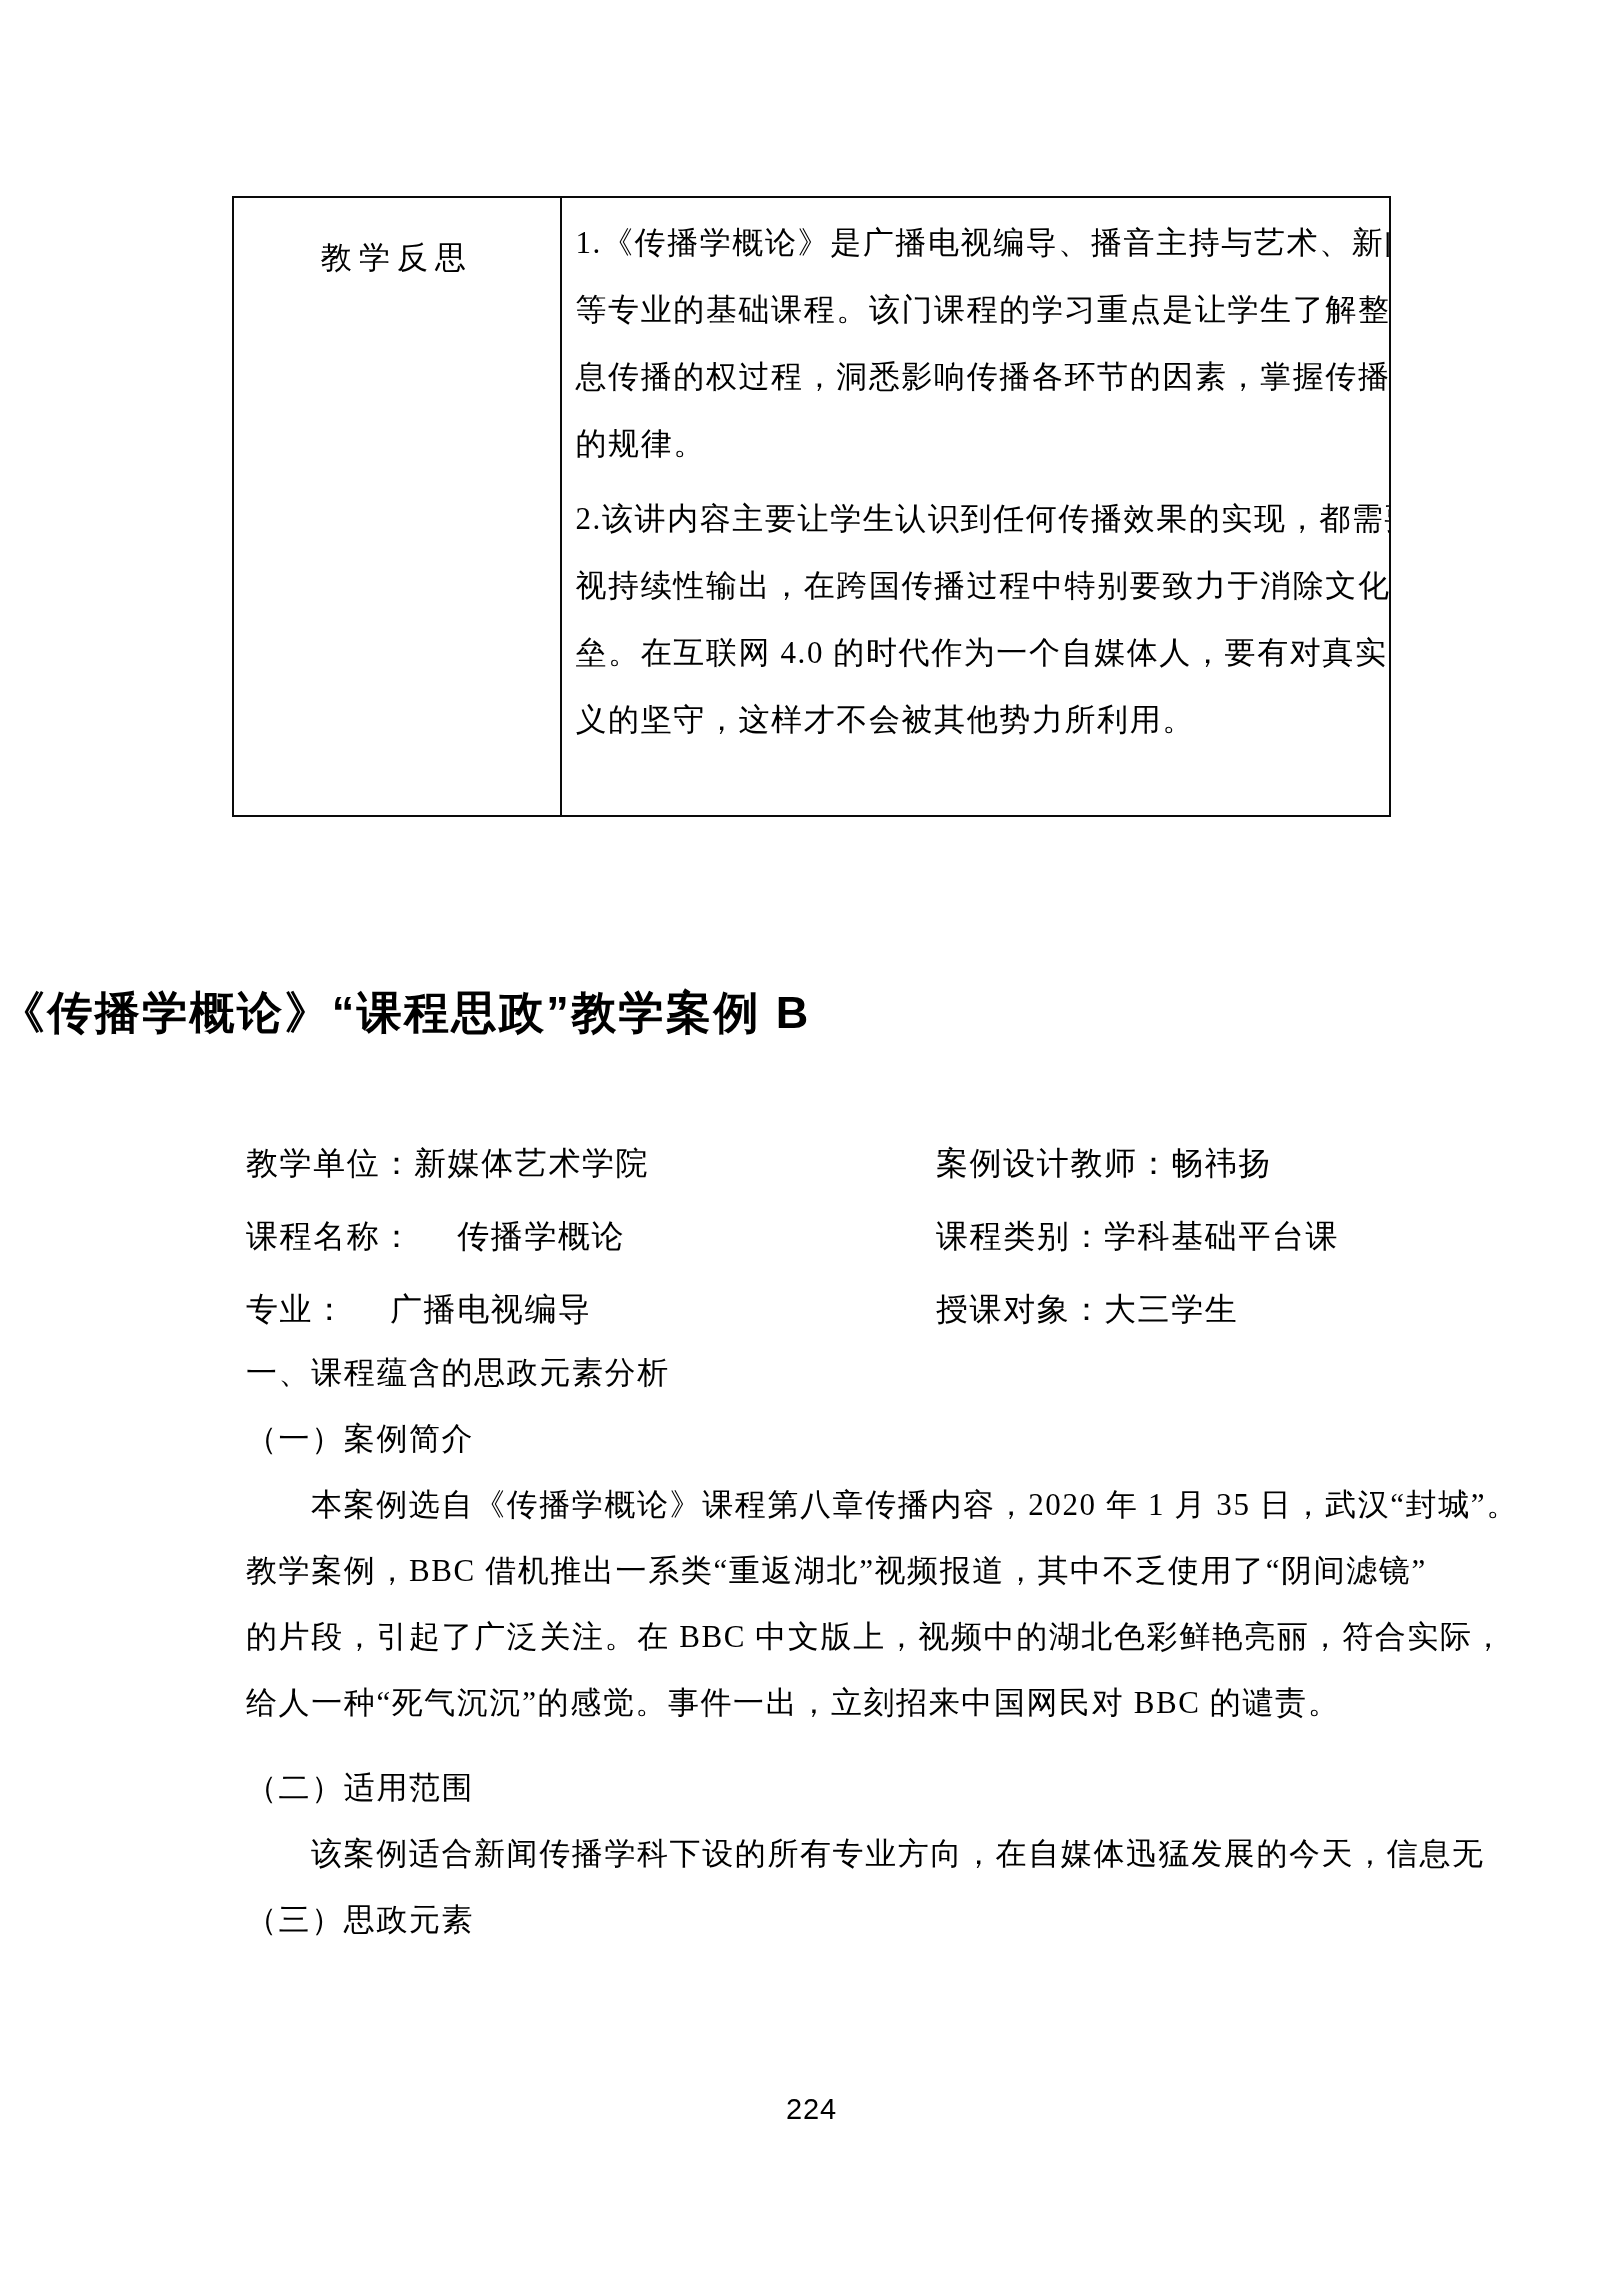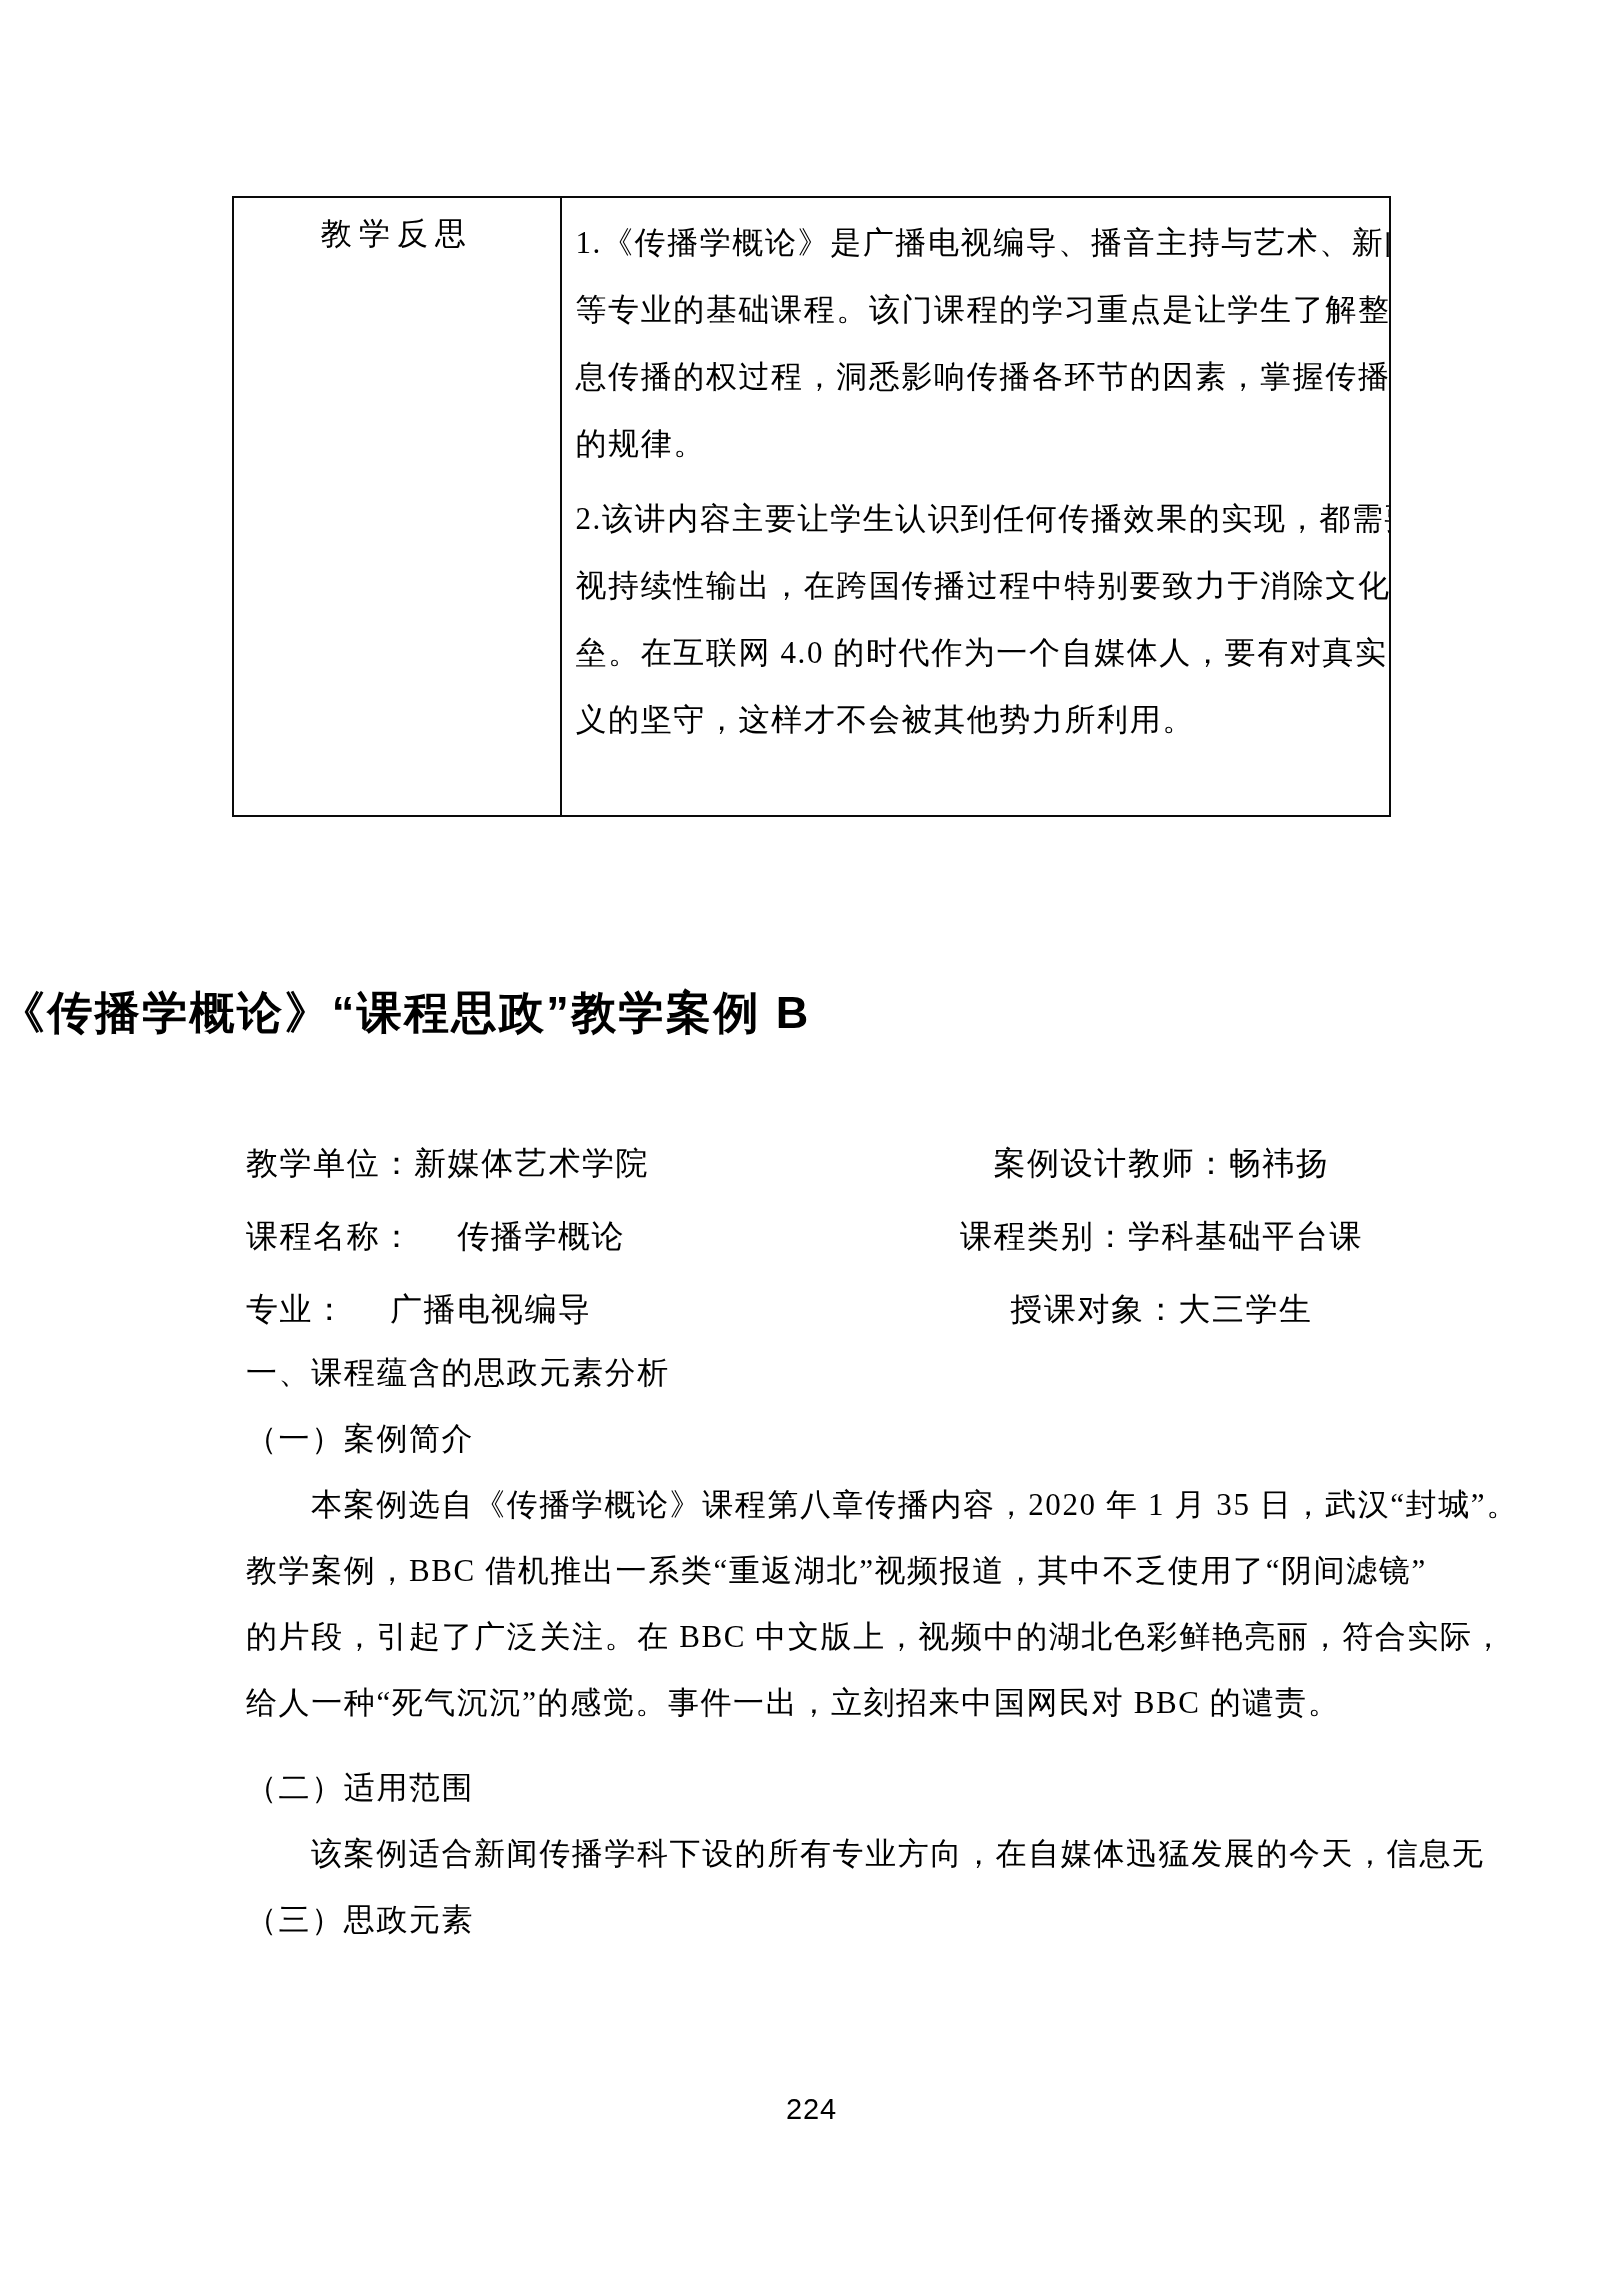--- a/index.html
+++ b/index.html
@@ -19,21 +19,21 @@
     width:1159px; height:621px;
     border:2.4px solid #0a0a0a;
     box-sizing:border-box;
     display:flex;
   }
   .doc-table .cell-label{
     flex:0 0 328px;
     border-right:2.4px solid #0a0a0a;
     box-sizing:border-box;
     text-align:center;
-    padding-top:2px;
+    padding-top:26px;
     font-size:31px;
     line-height:67px;
     letter-spacing:7.1px;
   }
   .doc-table .cell-content{
     flex:1 1 auto;
     padding:11px 11px 0 13.5px;
     box-sizing:border-box;
     font-size:31px;
     line-height:67px;
@@ -62,21 +62,21 @@
     width:1141px;
     font-size:32px;
     letter-spacing:1.6px;
   }
   .meta-row{
     display:flex;
     height:73px;
     line-height:73px;
   }
   .meta-left{flex:0 0 690px; white-space:nowrap;}
-  .meta-right{flex:1 1 auto; white-space:nowrap;text-align:center;}
+  .meta-right{flex:1 1 auto; white-space:nowrap;}
   
   .body-text{
     position:absolute;
     left:246px; top:1340px;
     width:1141px;
     font-size:31px;
     line-height:66px;
     letter-spacing:1.6px;
   }
   .bline{white-space:nowrap;}

